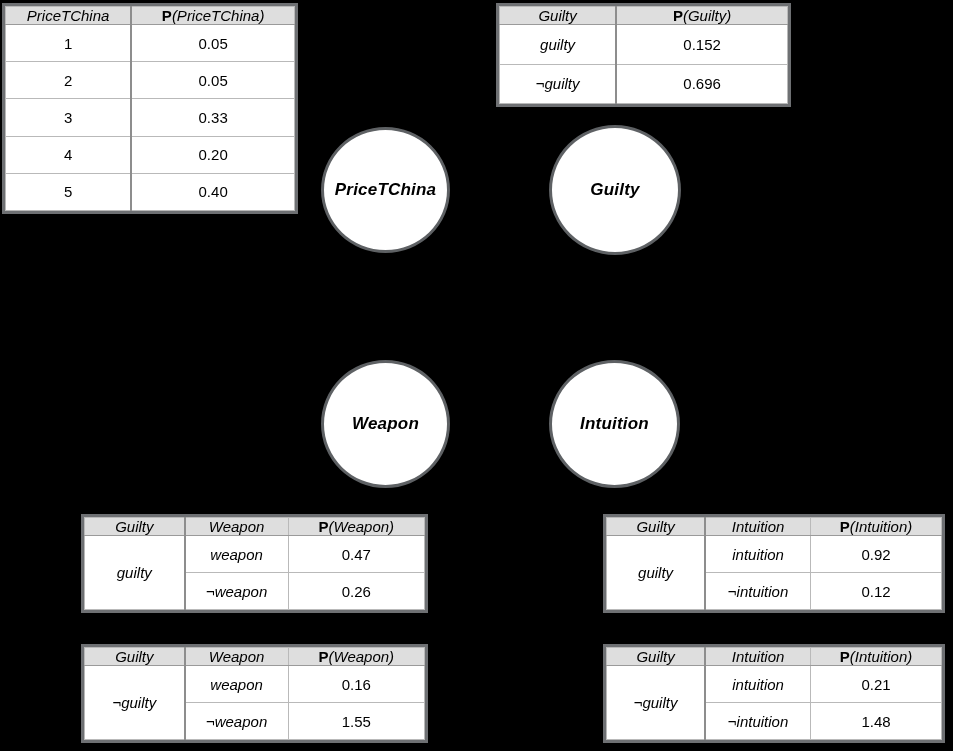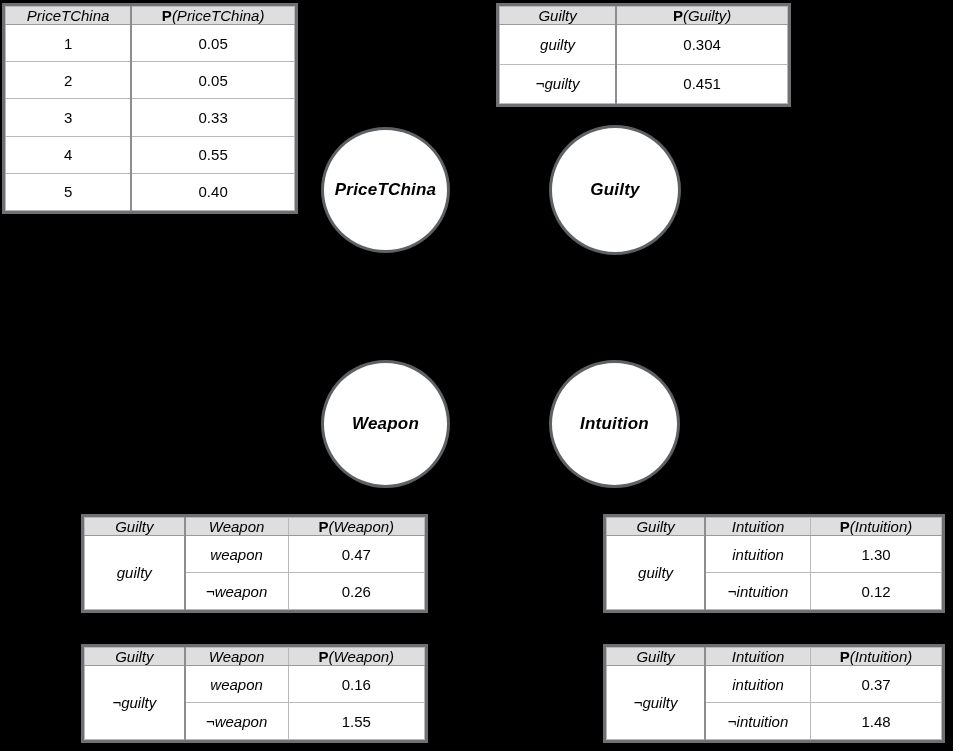--- a/index.html
+++ b/index.html
@@ -50,21 +50,21 @@
       <tr>
         <td class="val">2</td>
         <td class="val thick-left">0.05</td>
       </tr>
       <tr>
         <td class="val">3</td>
         <td class="val thick-left">0.33</td>
       </tr>
       <tr>
         <td class="val">4</td>
-        <td class="val thick-left">0.55</td>
+        <td class="val thick-left">0.20</td>
       </tr>
       <tr>
         <td class="val">5</td>
         <td class="val thick-left">0.40</td>
       </tr>
     </tbody>
   </table>
 </div>
 
 <div class="cpt" style="left:496px;top:3px;width:295px;height:104px;">
@@ -73,25 +73,25 @@
       <tr>
         <th style="width:40%">Guilty</th>
         <th class="pcol thick-left">
           <b>P</b><i>(Guilty)</i>
         </th>
       </tr>
     </thead>
     <tbody>
       <tr>
         <td class="state">guilty</td>
-        <td class="val thick-left">0.304</td>
+        <td class="val thick-left">0.152</td>
       </tr>
       <tr>
         <td class="state">¬guilty</td>
-        <td class="val thick-left">0.451</td>
+        <td class="val thick-left">0.696</td>
       </tr>
     </tbody>
   </table>
 </div>
 
 <div class="node" style="left:321px;top:127px;width:129px;height:126px;">
   <span class="node-label">PriceTChina</span>
 </div>
 
 <div class="node" style="left:549px;top:125px;width:132px;height:130px;">
@@ -164,21 +164,21 @@
         <th class="thick-left" style="width:31%">Intuition</th>
         <th class="pcol">
           <b>P</b><i>(Intuition)</i>
         </th>
       </tr>
     </thead>
     <tbody>
       <tr>
         <td class="parent" rowspan="2">guilty</td>
         <td class="state">intuition</td>
-        <td class="val">1.30</td>
+        <td class="val">0.92</td>
       </tr>
       <tr>
         <td class="state">¬intuition</td>
         <td class="val">0.12</td>
       </tr>
     </tbody>
   </table>
 </div>
 
 <div class="cpt" style="left:603px;top:644px;width:342px;height:99px;">
@@ -189,21 +189,21 @@
         <th class="thick-left" style="width:31%">Intuition</th>
         <th class="pcol">
           <b>P</b><i>(Intuition)</i>
         </th>
       </tr>
     </thead>
     <tbody>
       <tr>
         <td class="parent" rowspan="2">¬guilty</td>
         <td class="state">intuition</td>
-        <td class="val">0.37</td>
+        <td class="val">0.21</td>
       </tr>
       <tr>
         <td class="state">¬intuition</td>
         <td class="val">1.48</td>
       </tr>
     </tbody>
   </table>
 </div>
 
 </body></html>

